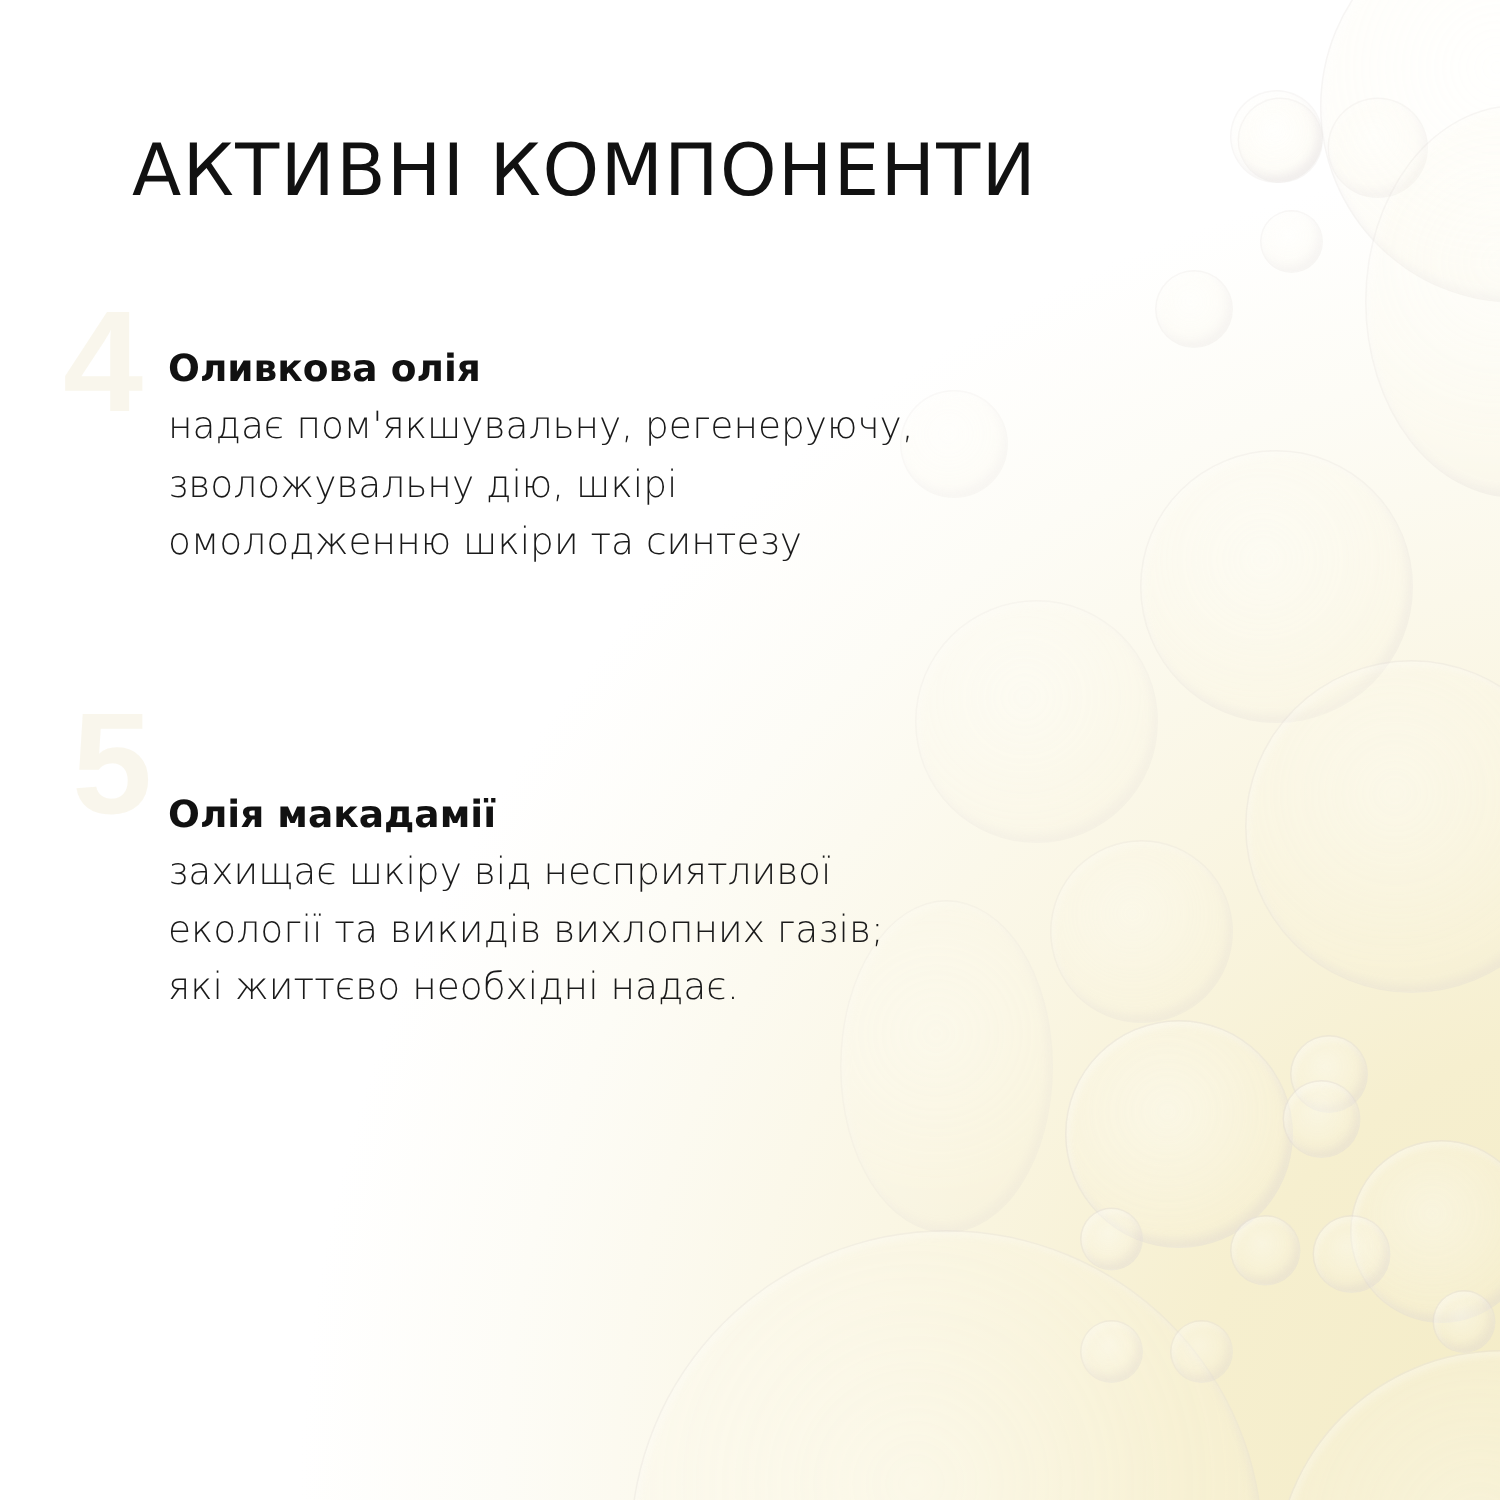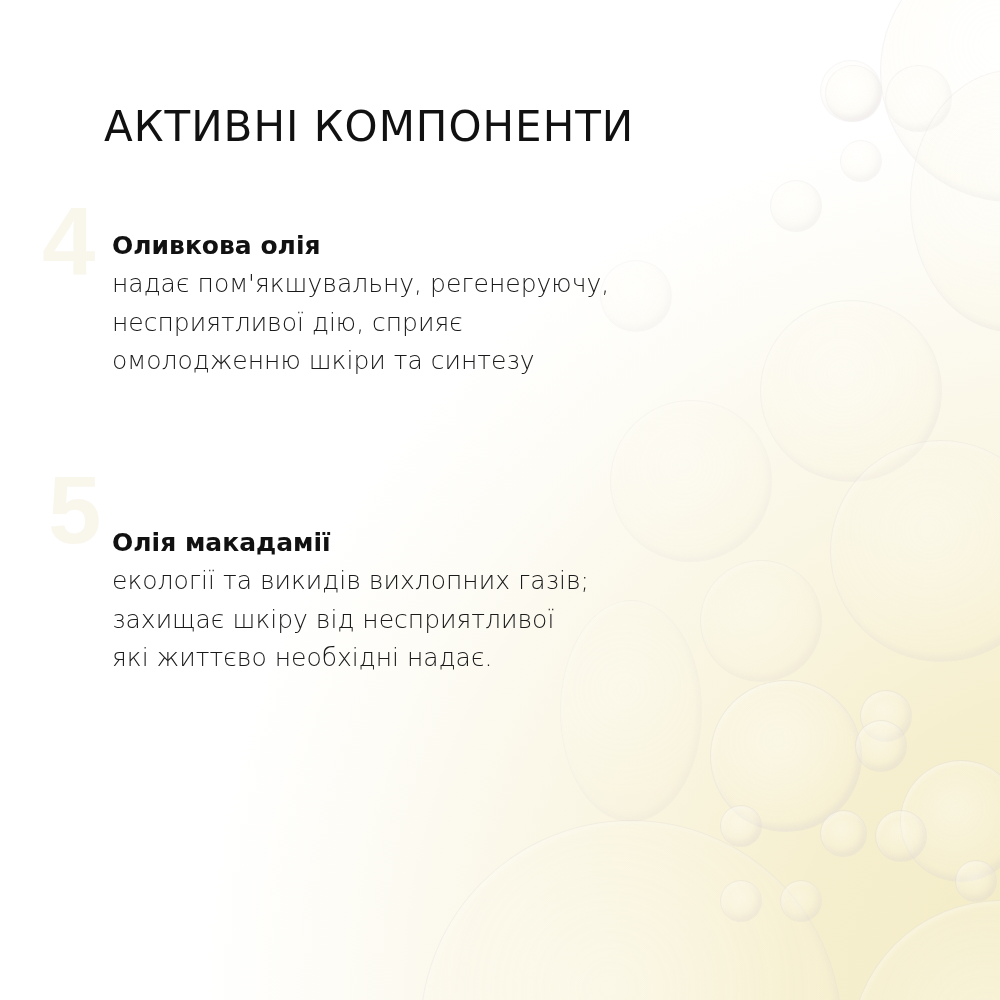--- a/index.html
+++ b/index.html
@@ -18,22 +18,22 @@
     position: absolute; border-radius: 50%;
     background: radial-gradient(circle at 45% 40%, rgba(255,255,250,0.55) 0%, rgba(250,244,222,0.35) 65%, rgba(230,222,205,0.35) 100%);
     box-shadow: inset -3px -4px 6px rgba(205,198,205,0.35), inset 2px 3px 4px rgba(255,255,255,0.5);
     border: 1px solid rgba(210,204,210,0.35);
   }
   .ghost-num {
     position: absolute; font-weight: 700; font-size: 96px; line-height: 1;
     color: rgba(238,228,200,0.35);
   }
   h1 {
-    position: absolute; left: 88px; top: 86px; margin: 16px;
-    font-size: 42px; font-weight: 500; letter-spacing: 1px;
+    position: absolute; left: 88px; top: 86px; margin: 0;
+    font-size: 48px; font-weight: 500; letter-spacing: 1px;
     font-family: "DejaVu Sans", sans-serif;
   }
   .item { position: absolute; left: 88px; margin-left: 24px; }
   .item .title {
     font-family: "DejaVu Sans", sans-serif; font-weight: 700;
     font-size: 25px; line-height: 38px;
   }
   .item .desc {
     font-family: "DejaVu Sans", sans-serif; font-weight: 300;
     font-size: 25px; line-height: 38.5px; color: #1a1a1a;
@@ -73,25 +73,25 @@
 
 <div class="ghost-num" style="left:42px;top:194px;">4</div>
 <div class="ghost-num" style="left:48px;top:462px;">5</div>
 
 <h1>АКТИВНІ КОМПОНЕНТИ</h1>
 
 <div class="item" style="top:227px;">
   <div class="title">Оливкова олія</div>
   <div class="desc">
     <span>надає пом'якшувальну, регенеруючу,</span>
-    <span>несприятливої дію, сприяє</span>
+    <span>зволожувальну дію, шкірі</span>
     <span>омолодженню шкіри та синтезу</span>
   </div>
 </div>
 
 <div class="item" style="top:524px;">
   <div class="title">Олія макадамії</div>
   <div class="desc">
+    <span>захищає шкіру від несприятливої</span>
     <span>екології та викидів вихлопних газів;</span>
-    <span>захищає шкіру від несприятливої</span>
     <span>які життєво необхідні надає.</span>
   </div>
 </div>
 
 </body></html>

